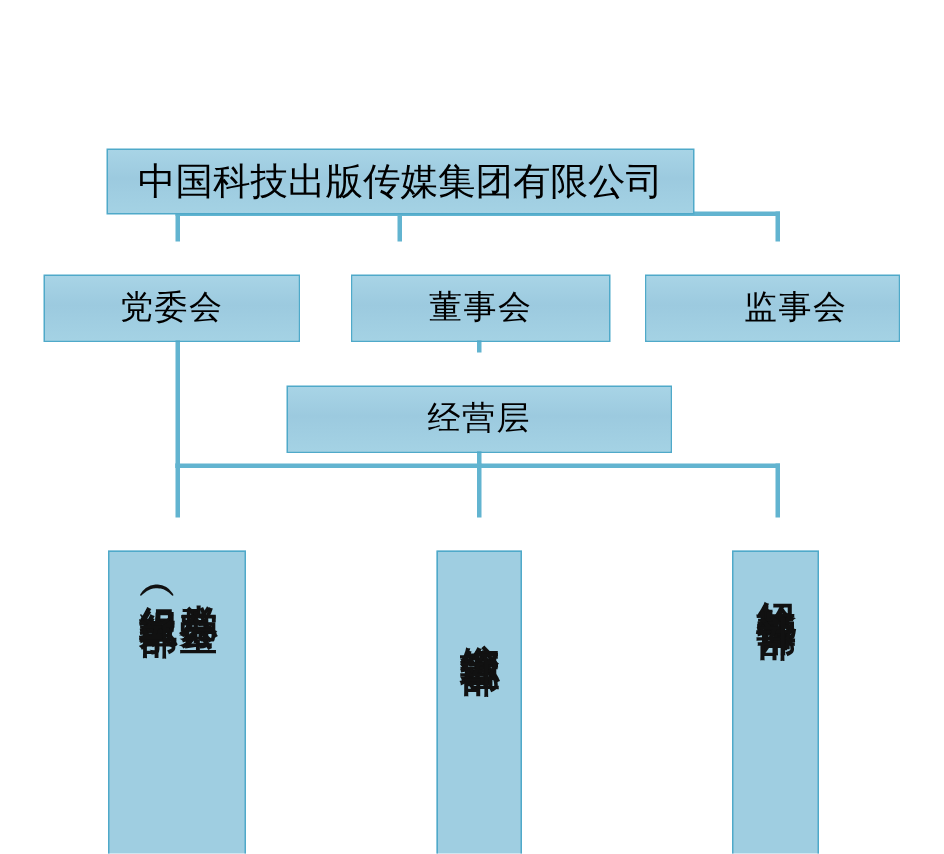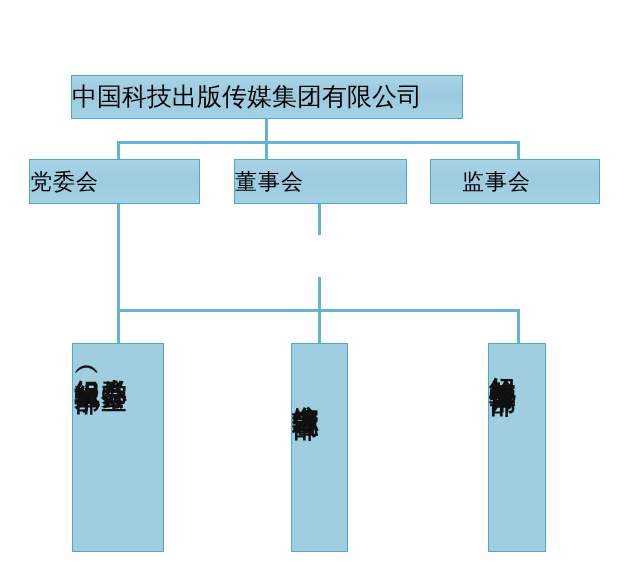--- a/index.html
+++ b/index.html
@@ -21,22 +21,24 @@
   }
 
   
   .node {
     position: absolute;
     box-sizing: border-box;
     border: 1.5px solid #4fa9c9;
     background: linear-gradient(to bottom, #a8d4e6 0%, #9ccadf 45%, #a4d2e4 100%);
     display: flex;
     align-items: center;
+    justify-content: center;
     color: #000000;
     z-index: 3;
+    margin-top: 24px;
   }
   .node.flat {
     background: #9fcee1;
   }
   .node-label {
     font-size: 22px;
     line-height: 1.05;
     letter-spacing: 1px;
     white-space: nowrap;
     color: #000000;
@@ -143,20 +145,23 @@
   <div class="node" id="node-party">
     <span class="node-label">党委会</span>
   </div>
   <div class="node" id="node-board">
     <span class="node-label">董事会</span>
   </div>
   <div class="node" id="node-super">
     <span class="node-label">监事会</span>
   </div>
 
+  <div class="node" id="node-exec">
+    <span class="node-label">经营层</span>
+  </div>
 
   <div class="node flat" id="node-dept1">
     <div class="vtext-wrap">
       <span class="vcol">党群办公室</span>
       <span class="vcol">（组织人事部）</span>
     </div>
   </div>
 
   <div class="node flat" id="node-dept2">
     <div class="vtext-wrap">

